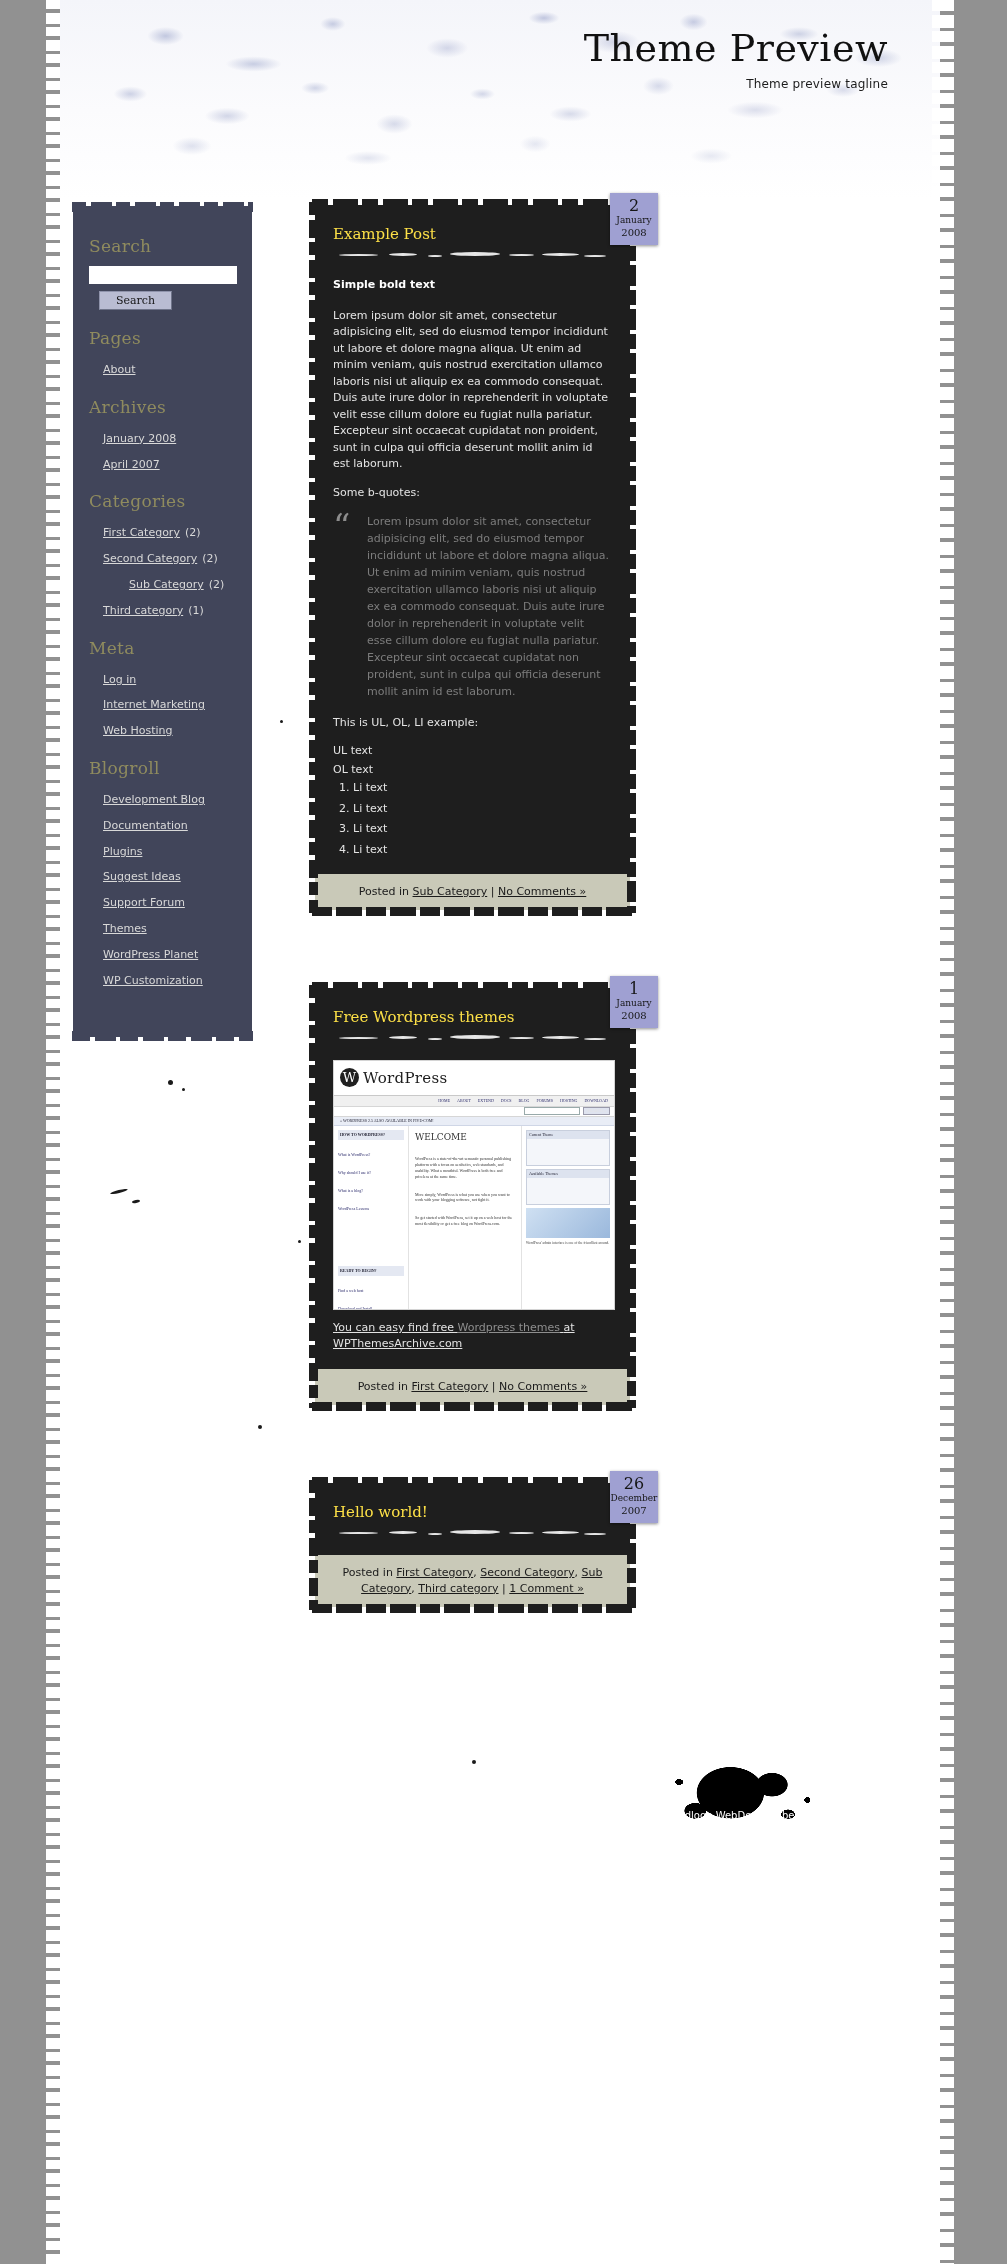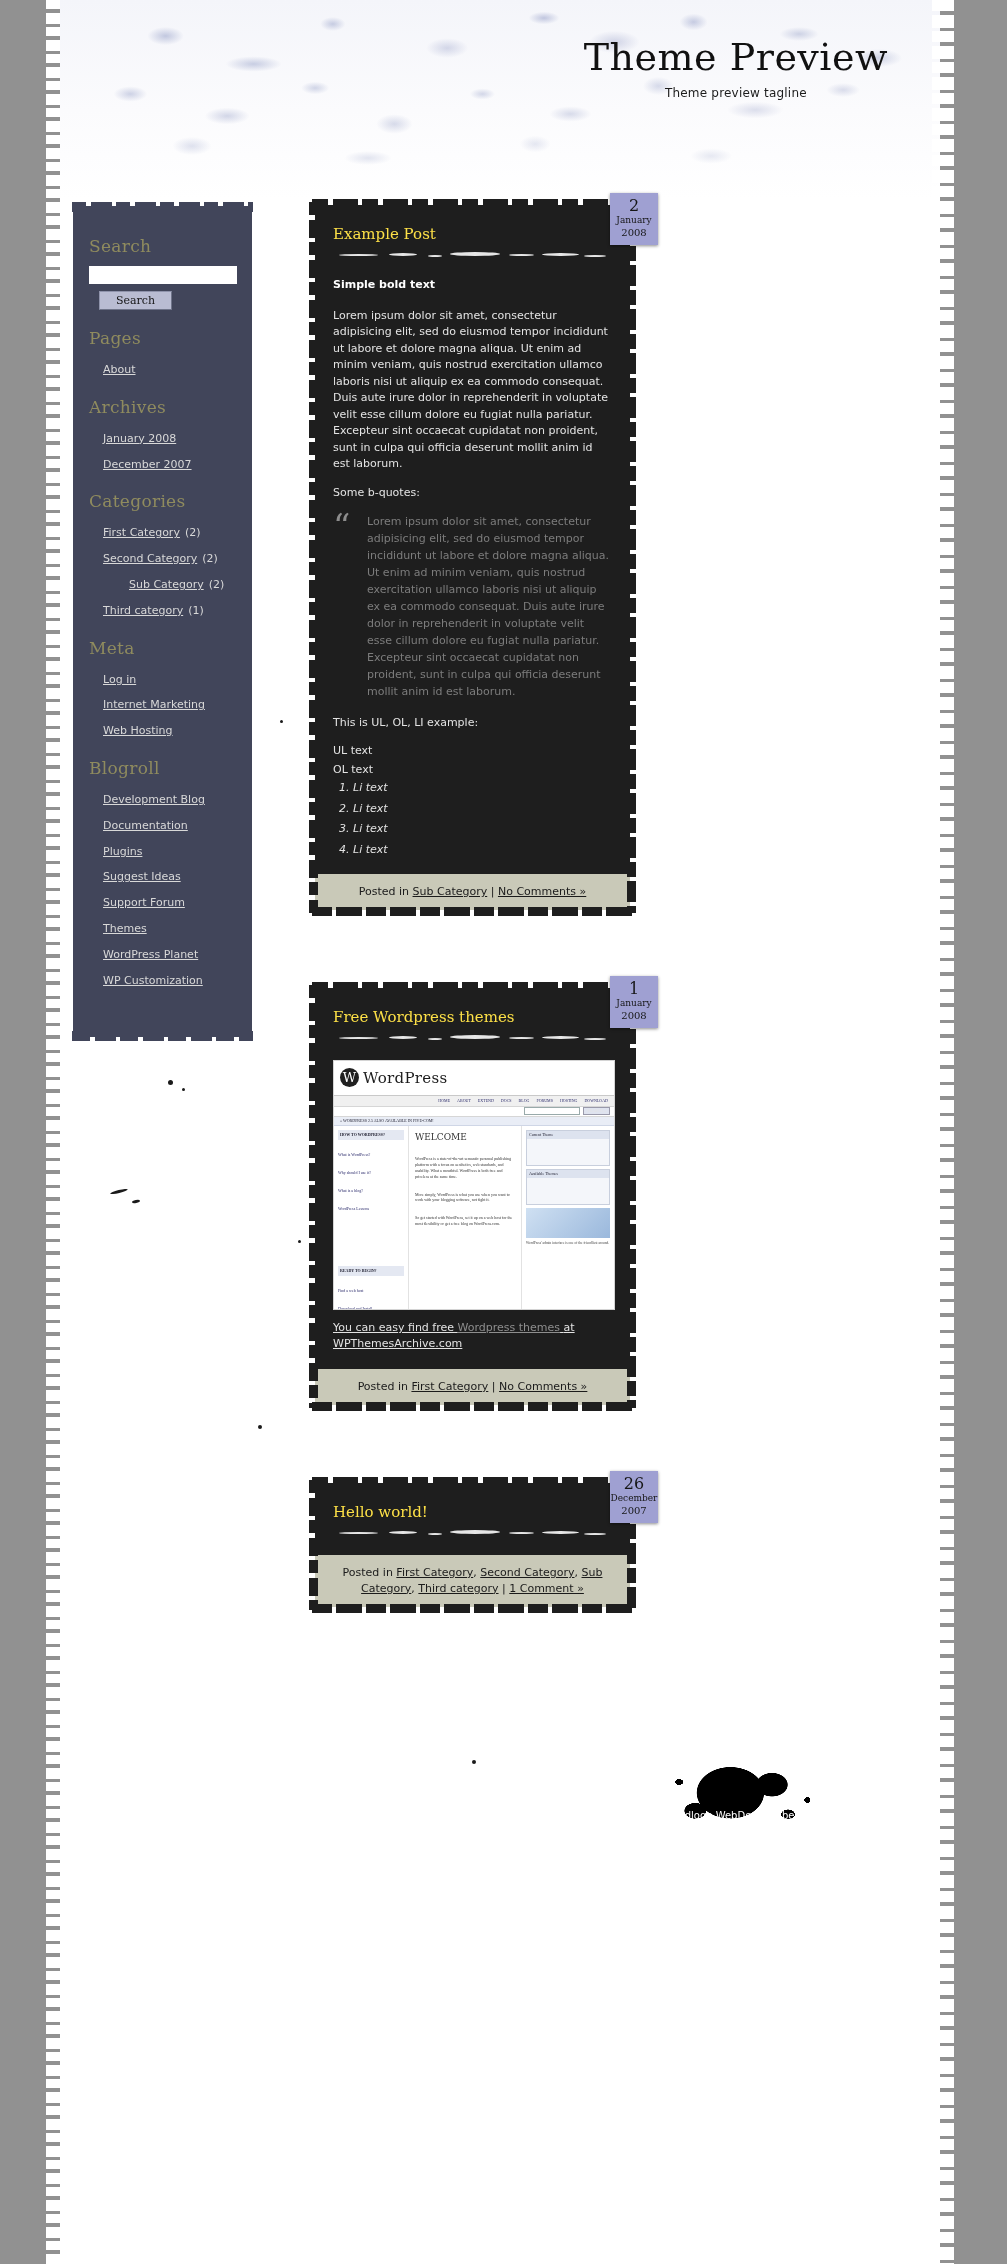--- a/index.html
+++ b/index.html
@@ -71,21 +71,21 @@
       radial-gradient(ellipse 22px 13px at 68% 43%, rgba(150,160,200,.36), transparent 70%),
       radial-gradient(ellipse 40px 12px at 79% 55%, rgba(148,156,197,.30), transparent 70%),
       radial-gradient(ellipse 24px 10px at 89% 45%, rgba(150,158,198,.33), transparent 70%),
       radial-gradient(ellipse 28px 13px at 15% 73%, rgba(150,160,200,.30), transparent 70%),
       radial-gradient(ellipse 34px 10px at 35% 79%, rgba(146,156,197,.26), transparent 70%),
       radial-gradient(ellipse 22px 12px at 54% 72%, rgba(150,160,200,.24), transparent 70%),
       radial-gradient(ellipse 30px 11px at 74% 78%, rgba(148,158,198,.22), transparent 70%),
       linear-gradient(to bottom,#f4f5fa 0%,#fbfbfd 55%,#ffffff 100%);
   }
   .header-text{
-    position:absolute;right:52px;top:38px;text-align:center;
+    position:absolute;right:52px;top:29px;text-align:right;
   }
   .blog-title{
     font-family:"DejaVu Serif", serif;
     font-size:38px;
     color:#111111;
     letter-spacing:.5px;
     line-height:1;
     margin:0;
     font-weight:400;
   }
@@ -250,21 +250,21 @@
     line-height:1.55;
   }
   blockquote .qmark{
     position:absolute;left:0;top:-4px;
     font-family:"DejaVu Serif", serif;
     font-size:34px;color:#8d8d8d;line-height:1;
   }
   .post-body ul{list-style:none;margin:0 0 0 0;padding:0;}
   .post-body ul li{margin:0 0 2px 0;}
   .post-body ol{margin:0 0 10px 0;padding-left:20px;}
-  .post-body ol li{margin:0 0 4px 0;font-style:italic;}
+  .post-body ol li{margin:0 0 4px 0;}
 
   .post-meta{
     background:#c9c9b8;
     color:#1b1b1b;
     font-size:11px;
     text-align:center;
     padding:10px 12px;
     margin:16px -18px 0 -18px;
     line-height:1.45;
   }
@@ -394,21 +394,21 @@
           </ul>
         </div>
 
         <div class="widget">
           <h2 class="widget-title">Archives</h2>
           <ul>
             <li>
               <a href="#">January 2008</a>
             </li>
             <li>
-              <a href="#">December 2007</a>
+              <a href="#">April 2007</a>
             </li>
           </ul>
         </div>
 
         <div class="widget">
           <h2 class="widget-title">Categories</h2>
           <ul>
             <li>
               <a href="#">First Category</a>
               <span class="count">(2)</span>

